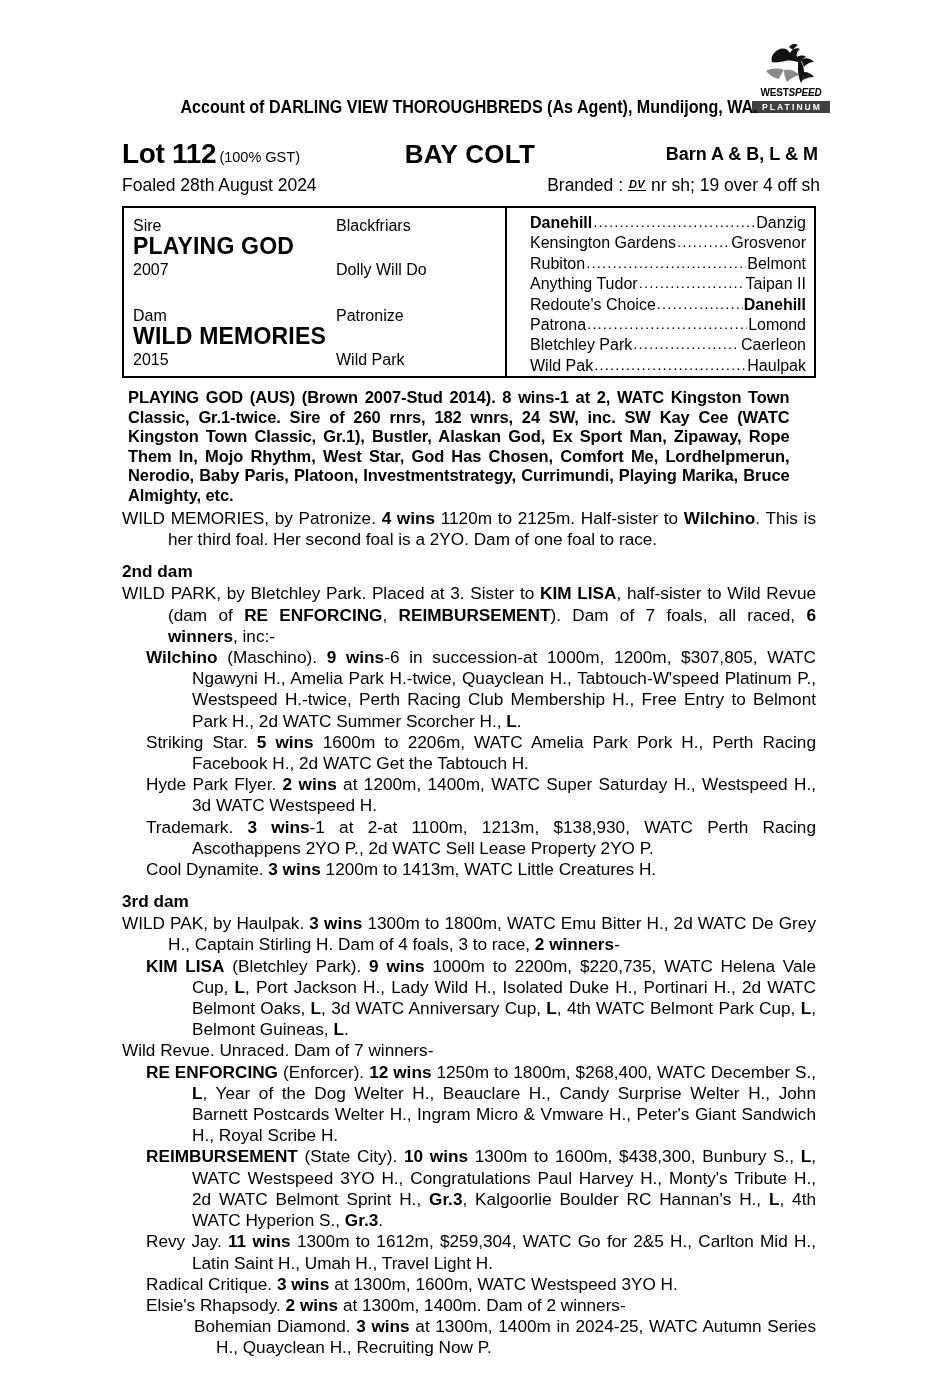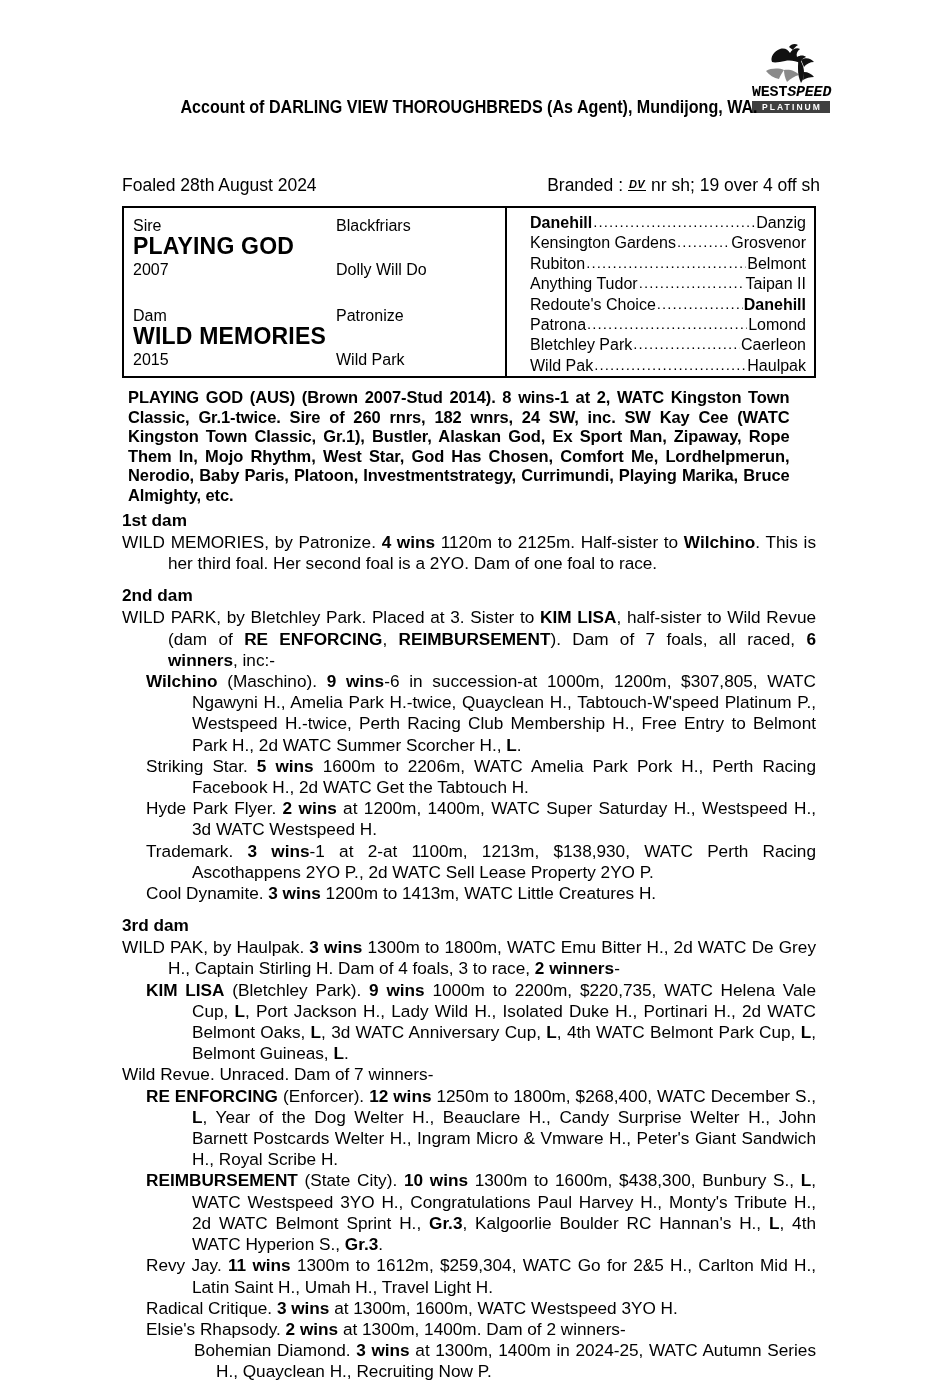--- a/index.html
+++ b/index.html
@@ -32,25 +32,24 @@
     height: 80px;
   }
   .logo-mark {
     width: 78px;
     height: 48px;
     display: block;
   }
   .logo-word {
     width: 78px;
     text-align: center;
-    font-size: 15px;
+    font-size: 10px;
     letter-spacing: -0.2px;
     line-height: 13px;
     white-space: nowrap;
-    font-family: Liberation Mono, monospace;
   }
   .logo-word .w1 {
     font-weight: bold;
     font-stretch: condensed;
   }
   .logo-word .w2 {
     font-style: italic;
     font-weight: bold;
   }
   .logo-plat {
@@ -277,20 +276,27 @@
       <path d="M32 32 C38 31 44 33 47 37 C43 38 38 41 35 44 C33 40 32 36 32 32 Z" fill="#8a8a8a"></path>
       <path d="M47 21 C50 24 52 29 52 35 C52 39 51 42 49 45 C47 41 46 36 46 31 C46 27 46 23 47 21 Z" fill="#111"></path>
       <path d="M52 34 C56 34 60 36 62 39 C58 39 54 40 51 42 Z" fill="#111"></path>
     </svg>
     <div class="logo-word"><span class="w1">WEST</span><span class="w2">SPEED</span></div>
     <div class="logo-plat">PLATINUM</div>
   </div>
 
   <div class="account-line">Account of DARLING VIEW THOROUGHBREDS (As Agent), Mundijong, WA.</div>
 
+  <div class="lot-row">
+    <div class="lot-left">
+      <span class="lot-num">Lot 112</span><span class="lot-gst">(100% GST)</span>
+    </div>
+    <div class="colour-sex">BAY COLT</div>
+    <div class="barn">Barn A &amp; B, L &amp; M</div>
+  </div>
 
   <div class="foaled-row">
     <div class="foaled">Foaled 28th August 2024</div>
     <div class="branded"><span>Branded :</span> <span class="brandmark">DV</span> <span>nr sh; 19 over 4 off sh</span></div>
   </div>
 
   <div class="ped">
     <div class="ped-div"></div>
     <div class="ped-left" id="ped-left">
         <div class="pl-row" style="top: 8px;">
@@ -364,21 +370,20 @@
           <span class="pr-b">Haulpak</span>
         </div>
       </div>
   </div>
 
   <div class="sire-para">
       <div>PLAYING GOD (AUS) (Brown 2007-Stud 2014). 8 wins-1 at 2, WATC Kingston Town Classic, Gr.1-twice. Sire of 260 rnrs, 182 wnrs, 24 SW, inc. SW Kay Cee (WATC Kingston Town Classic, Gr.1), Bustler, Alaskan God, Ex Sport Man, Zipaway, Rope Them In, Mojo Rhythm, West Star, God Has Chosen, Comfort Me, Lordhelpmerun, Nerodio, Baby Paris, Platoon, Investmentstrategy, Currimundi, Playing Marika, Bruce Almighty, etc.</div>
     </div>
 
   <div class="body" id="dam-body">
-      <div class="dam-head">1st dam</div>
       <p class="entry lvl0"><span>WILD MEMORIES, by Patronize. </span><span class="nb">4 wins</span><span> 1120m to 2125m. Half-sister to </span><span class="nb">Wilchino</span><span>. This is her third foal. Her second foal is a 2YO. Dam of one foal to race.</span></p>
       <div class="dam-head">2nd dam</div>
       <p class="entry lvl0"><span>WILD PARK, by Bletchley Park. Placed at 3. Sister to </span><span class="nb">KIM LISA</span><span>, half-sister to Wild Revue (dam of </span><span class="nb">RE ENFORCING</span><span>, </span><span class="nb">REIMBURSEMENT</span><span>). Dam of 7 foals, all raced, </span><span class="nb">6 winners</span><span>, inc:-</span></p>
       <p class="entry lvl1"><span class="nb">Wilchino</span><span> (Maschino). </span><span class="nb">9 wins</span><span>-6 in succession-at 1000m, 1200m, $307,805, WATC Ngawyni H., Amelia Park H.-twice, Quayclean H., Tabtouch-W'speed Platinum P., Westspeed H.-twice, Perth Racing Club Membership H., Free Entry to Belmont Park H., 2d WATC Summer Scorcher H., </span><span class="nb">L</span><span>.</span></p>
       <p class="entry lvl1"><span>Striking Star. </span><span class="nb">5 wins</span><span> 1600m to 2206m, WATC Amelia Park Pork H., Perth Racing Facebook H., 2d WATC Get the Tabtouch H.</span></p>
       <p class="entry lvl1"><span>Hyde Park Flyer. </span><span class="nb">2 wins</span><span> at 1200m, 1400m, WATC Super Saturday H., Westspeed H., 3d WATC Westspeed H.</span></p>
       <p class="entry lvl1"><span>Trademark. </span><span class="nb">3 wins</span><span>-1 at 2-at 1100m, 1213m, $138,930, WATC Perth Racing Ascothappens 2YO P., 2d WATC Sell Lease Property 2YO P.</span></p>
       <p class="entry lvl1"><span>Cool Dynamite. </span><span class="nb">3 wins</span><span> 1200m to 1413m, WATC Little Creatures H.</span></p>
       <div class="dam-head">3rd dam</div>
       <p class="entry lvl0"><span>WILD PAK, by Haulpak. </span><span class="nb">3 wins</span><span> 1300m to 1800m, WATC Emu Bitter H., 2d WATC De Grey H., Captain Stirling H. Dam of 4 foals, 3 to race, </span><span class="nb">2 winners</span><span>-</span></p>

